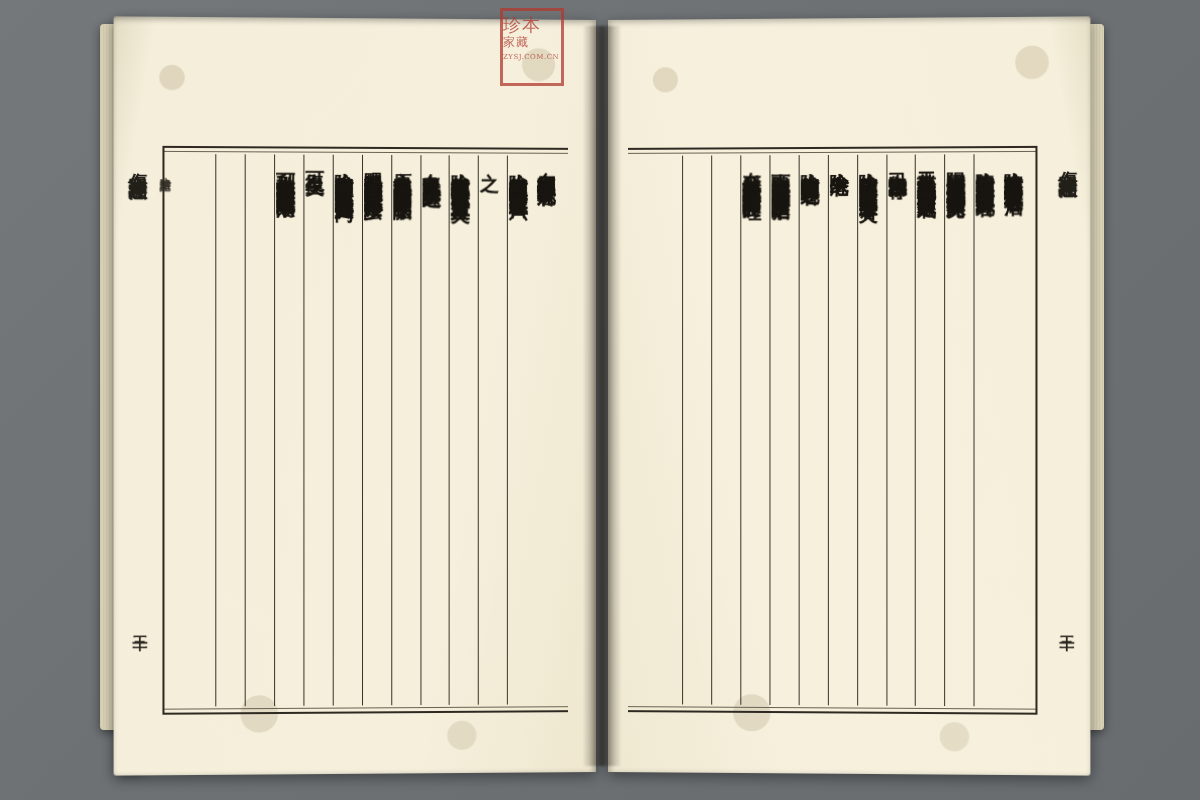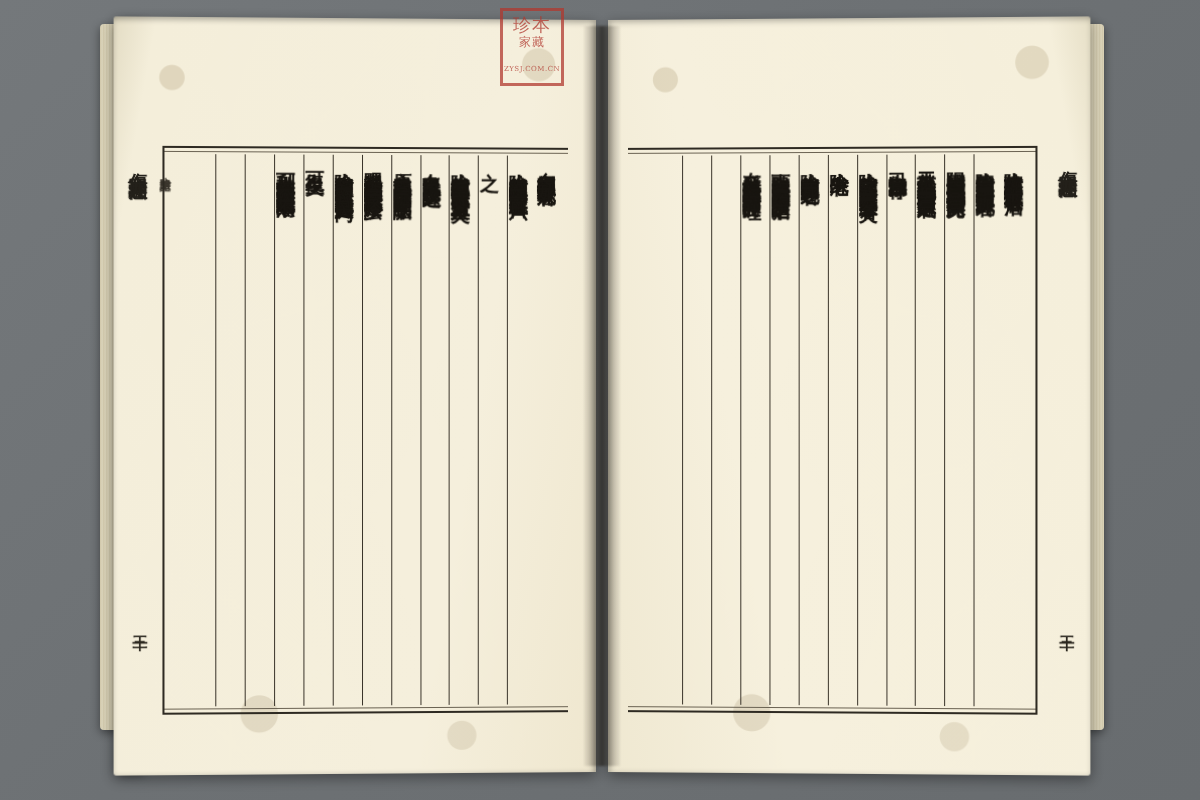--- a/index.html
+++ b/index.html
@@ -219,29 +219,29 @@
   .stamp {
     position: absolute;
     left: 500px;
     top: 8px;
     width: 64px;
     height: 78px;
     border: 3px solid #b0392f;
     color: #b0392f;
     opacity: 0.75;
     font-family: "DejaVu Serif", serif;
-    text-align: center;
+    text-align: left;
     box-sizing: border-box;
     padding-top: 4px;
     letter-spacing: 1px;
     line-height: 1.15;
   }
   .stamp .s1 { font-size: 18px; }
   .stamp .s2 { font-size: 12px; }
-  .stamp .s3 { font-size: 7px; margin-top: 16px; letter-spacing: 0.5px; }
+  .stamp .s3 { font-size: 7px; margin-top: 4px; letter-spacing: 0.5px; }
 
   
   .aging {
     position: absolute;
     inset: 0;
     pointer-events: none;
     background:
       radial-gradient(circle at 12% 8%, rgba(160,140,100,0.22) 0 12px, transparent 13px),
       radial-gradient(circle at 88% 6%, rgba(160,140,100,0.20) 0 16px, transparent 17px),
       radial-gradient(circle at 30% 92%, rgba(150,130,95,0.18) 0 18px, transparent 19px),

